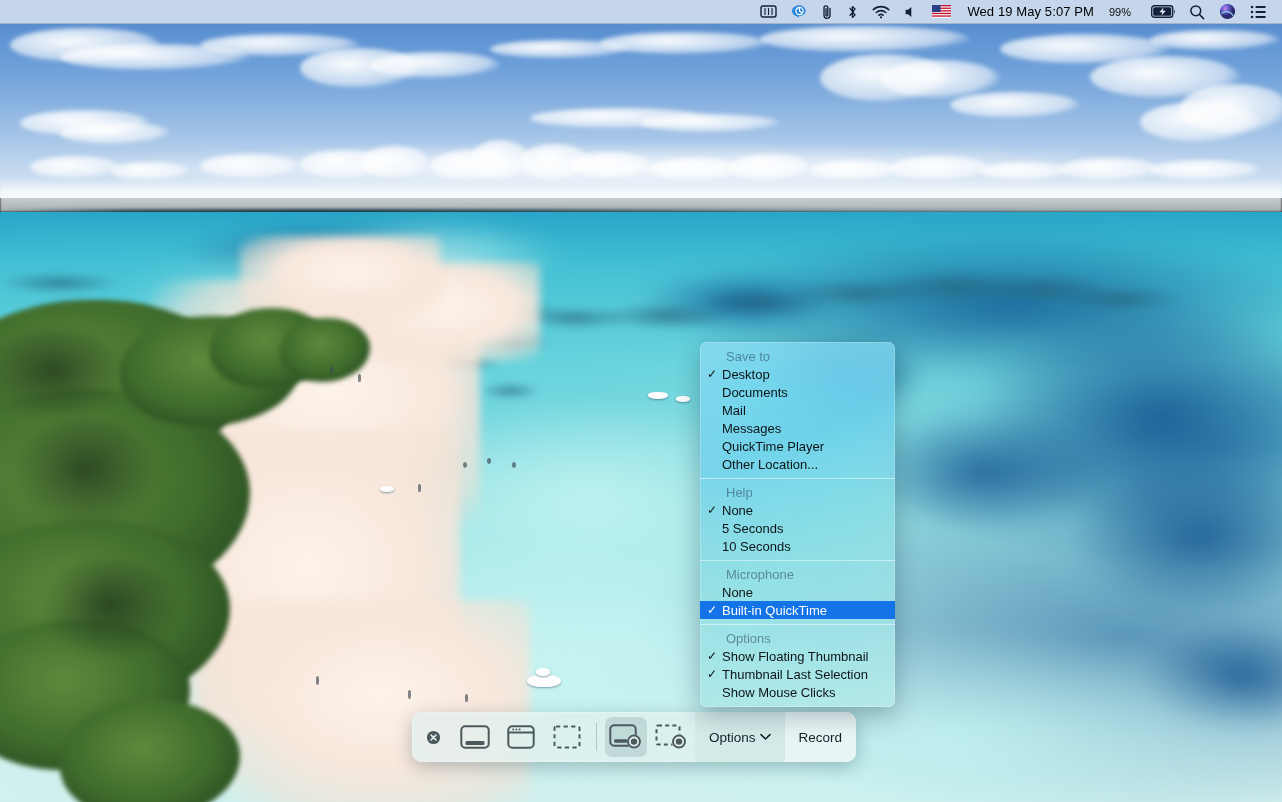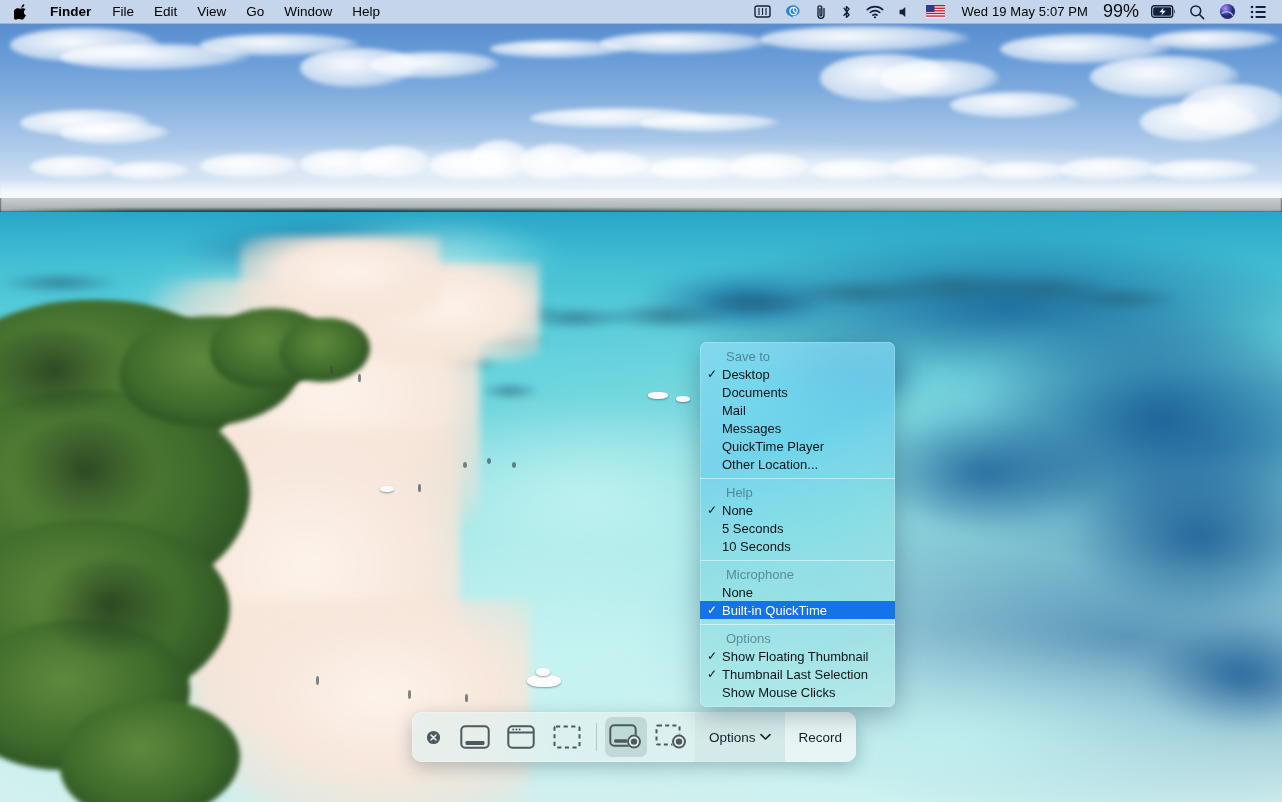--- a/index.html
+++ b/index.html
@@ -109,21 +109,21 @@
     padding:0 10px; height:100%; display:flex; align-items:center;
     font-size:13.5px; color:#000; white-space:nowrap;
   }
   .mb-item.apple { padding:0 11px 0 14px; font-size:15px; }
   .mb-item.bold { font-weight:700; padding:0 11px; }
   .mb-ico {
     height:100%; display:flex; align-items:center; justify-content:center;
     padding:0 7px; color:#1a1a2e;
   }
   .mb-clock { padding:0 9px; font-size:13px; color:#000; white-space:nowrap; letter-spacing:.1px; }
-  .mb-batt { display:flex; align-items:center; gap:12px; padding:0 6px; font-size:18px; }
+  .mb-batt { display:flex; align-items:center; gap:20px; padding:0 6px; font-size:11px; }
 
   
   #optmenu {
     position:absolute; left:700px; top:342px; width:195px;
     border-radius:7px;
     background:linear-gradient(160deg, rgba(146,216,238,.80) 0%, rgba(118,205,232,.80) 30%,
       rgba(150,222,226,.80) 58%, rgba(186,234,232,.82) 100%);
     backdrop-filter:blur(26px) saturate(175%);
     box-shadow:0 7px 26px rgba(10,40,60,.32), 0 0 0 .5px rgba(255,255,255,.42) inset;
     z-index:70; overflow:hidden;
@@ -285,34 +285,20 @@
     <div class="person" style="left:418px; top:484px; width:3px; height:8px;"></div>
     <div class="person" style="left:463px; top:462px; width:4px; height:6px;"></div>
     <div class="person" style="left:487px; top:458px; width:4px; height:6px;"></div>
     <div class="person" style="left:512px; top:462px; width:4px; height:6px;"></div>
     <div class="person" style="left:316px; top:676px; width:3px; height:9px;"></div>
     <div class="person" style="left:408px; top:690px; width:3px; height:9px;"></div>
     <div class="person" style="left:465px; top:694px; width:3px; height:8px;"></div>
   </div>
 
   <div id="menubar">
-    <div class="mb-left">
-      <div class="mb-item apple">
-        <svg width="14" height="16" viewBox="0 0 14 16" aria-hidden="true">
-          <path fill="#000" d="M9.6 2.6c.5-.6.8-1.5.7-2.4-.8.04-1.7.5-2.2 1.2-.5.6-.9 1.5-.7 2.3.9.07 1.7-.4 2.2-1.1zM11.9 11.2c-.4.9-.6 1.3-1.1 2.1-.7 1.1-1.7 2.5-3 2.5-1.1 0-1.4-.7-2.9-.7-1.5 0-1.9.7-3 .7-1.3 0-2.2-1.2-2.9-2.3C-2 10.3-.2 6 1.5 4.9c.9-.6 1.8-.7 2.5-.7.8 0 1.6.5 2.4.5.8 0 1.3-.5 2.4-.5.6 0 1.9.06 2.8 1.3-2.5 1.4-2.1 5 .3 5.7z"></path>
-        </svg>
-      </div>
-      <div class="mb-item bold">Finder</div>
-      <div class="mb-item">File</div>
-      <div class="mb-item">Edit</div>
-      <div class="mb-item">View</div>
-      <div class="mb-item">Go</div>
-      <div class="mb-item">Window</div>
-      <div class="mb-item">Help</div>
-    </div>
 
     <div class="mb-right">
       <div class="mb-ico">
         <svg width="17" height="13" viewBox="0 0 17 13">
             <rect x="1" y="1" width="15" height="11" rx="2" fill="none" stroke="#14203a" stroke-width="1.4"></rect>
             <path d="M5 3v7M8.5 3v7M12 3v7" stroke="#14203a" stroke-width="1.1"></path>
           </svg>
       </div>
       <div class="mb-ico">
         <svg width="17" height="15" viewBox="0 0 17 15">

